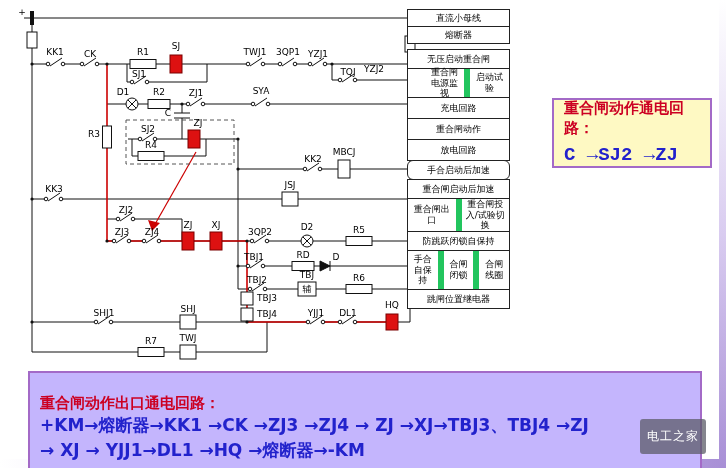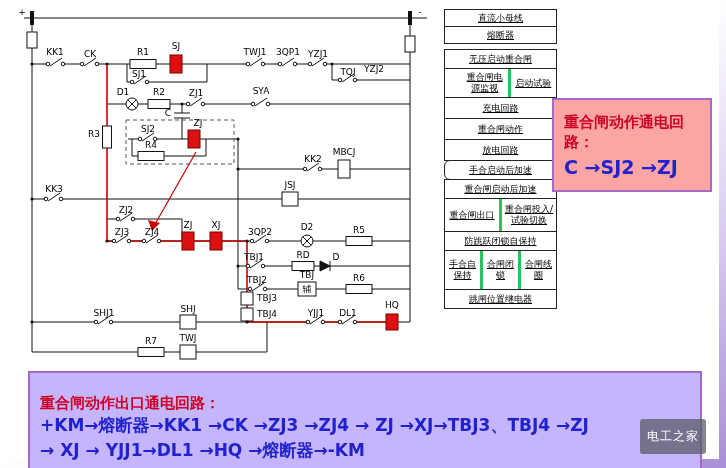--- a/index.html
+++ b/index.html
@@ -8,29 +8,29 @@
 
   .edge-bottom { position:absolute; left:0; right:0; bottom:0; height:9px;
                  background:linear-gradient(90deg,#ffffff,#d9ccf0 45%,#a88fd6); }
   .edge-right  { position:absolute; top:0; right:0; bottom:0; width:7px;
                  background:linear-gradient(180deg,#ffffff,#d9ccf0 50%,#a88fd6); }
 
   #schematic { position:absolute; left:2px; top:4px; }
   .sch-label { font-family:"DejaVu Sans",sans-serif; font-size:9px; fill:#000;
                text-anchor:middle; stroke:none; }
 
-  .legend { position:absolute; left:444px; top:10px; width:113px;text-decoration:underline; }
+  .legend { position:absolute; left:407px; top:10px; width:103px; }
   .legend-row { display:flex; border:1px solid #222; margin-top:-1px; background:#fff; align-items:stretch; }
   .legend-cell { flex:1; display:flex; align-items:center; justify-content:center; text-align:center;
-                 font-size:9px; line-height:1.2; padding:1px 2px; border-left:3px solid #22c55e; color:#000; }
+                 font-size:9px; line-height:1.2; padding:1px 2px; border-left:6px solid #22c55e; color:#000; }
   .legend-cell:first-child { border-left:none; }
   .legend-gap { border:none; background:transparent; }
 
-  .side-note { position:absolute; left:552px; top:98px; width:160px; background:#fca5a5;
-               border:2px solid #a36ac7; padding:12px 10px; }
+  .side-note { position:absolute; left:552px; top:98px; width:160px; background:#fef9c3;
+               border:2px solid #a36ac7; padding:0 10px;font-family:Liberation Mono, monospace; }
   .note-title { color:#cc0022; font-weight:bold; font-size:15px; line-height:1.35; }
   .note-formula { color:#2222cc; font-weight:bold; font-size:19px; margin-top:3px; }
 
   .bottom-note { position:absolute; left:28px; top:371px; width:674px; background:#c4b5fd;
                  border:2px solid #a36ac7; padding:20px 10px; }
   .note-line { color:#2222cc; font-weight:bold; font-size:17px; line-height:1.45; }
 
   .watermark { position:absolute; right:20px; bottom:14px; background:rgba(92,92,104,0.75);
                color:#fff; font-size:12px; padding:9px 7px; border-radius:3px; letter-spacing:1px;margin-top:8px; }
 </style>

